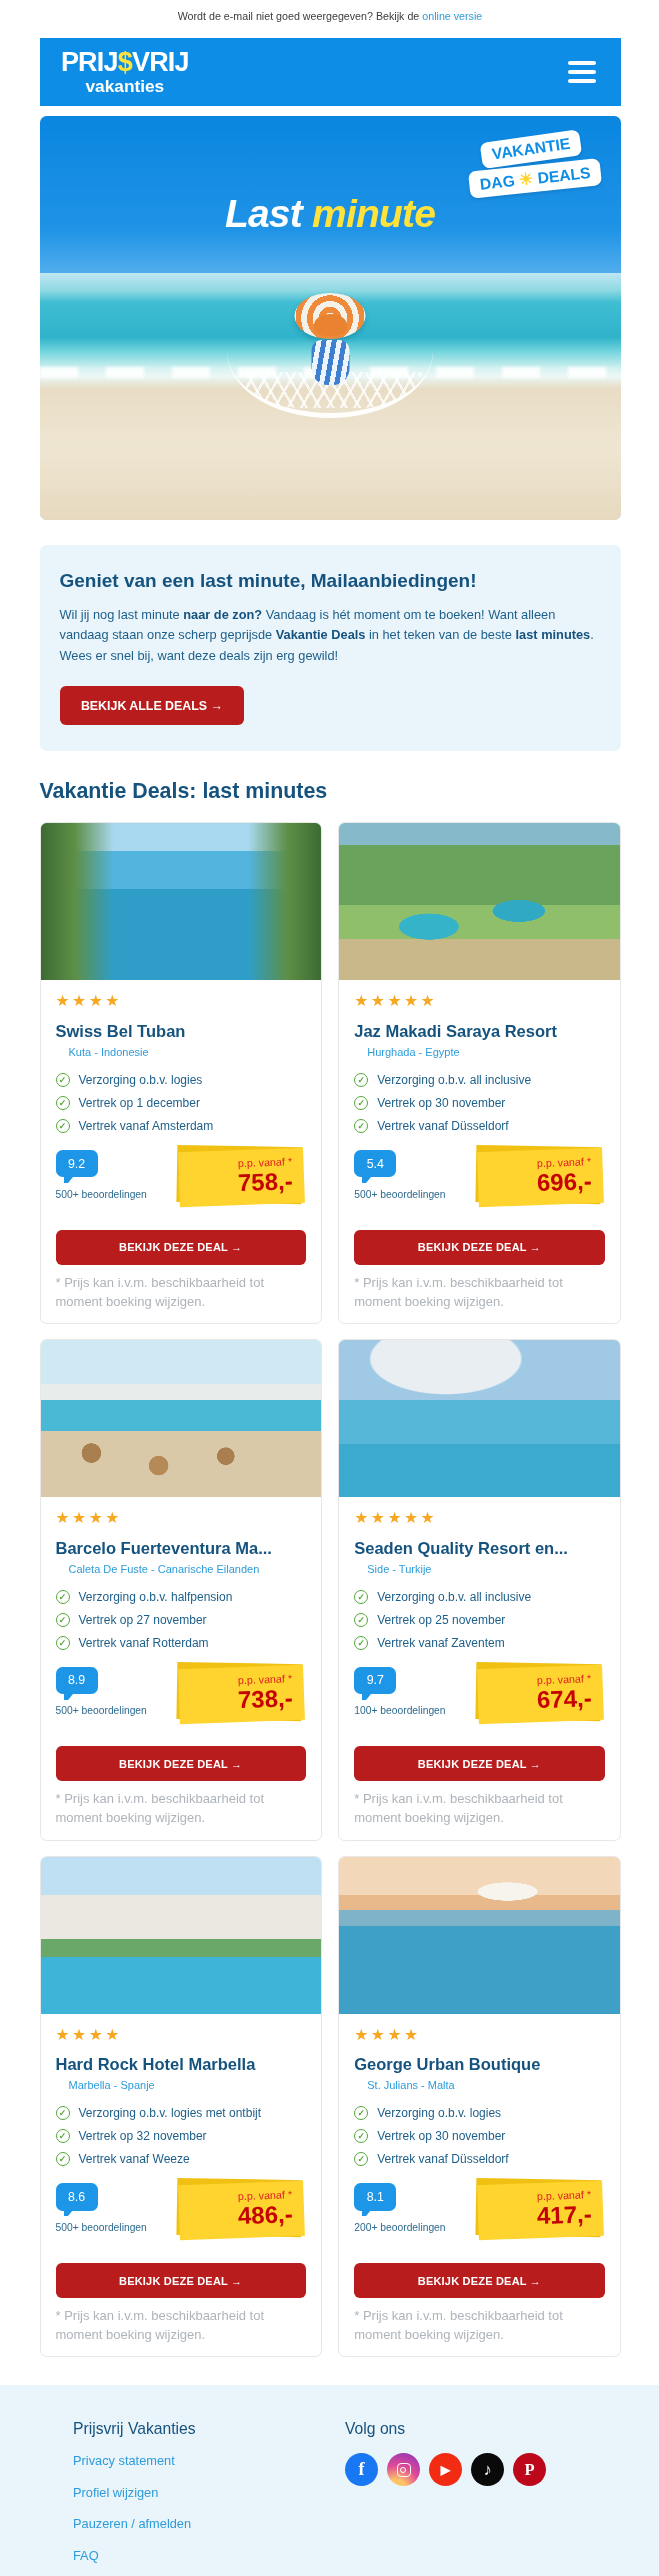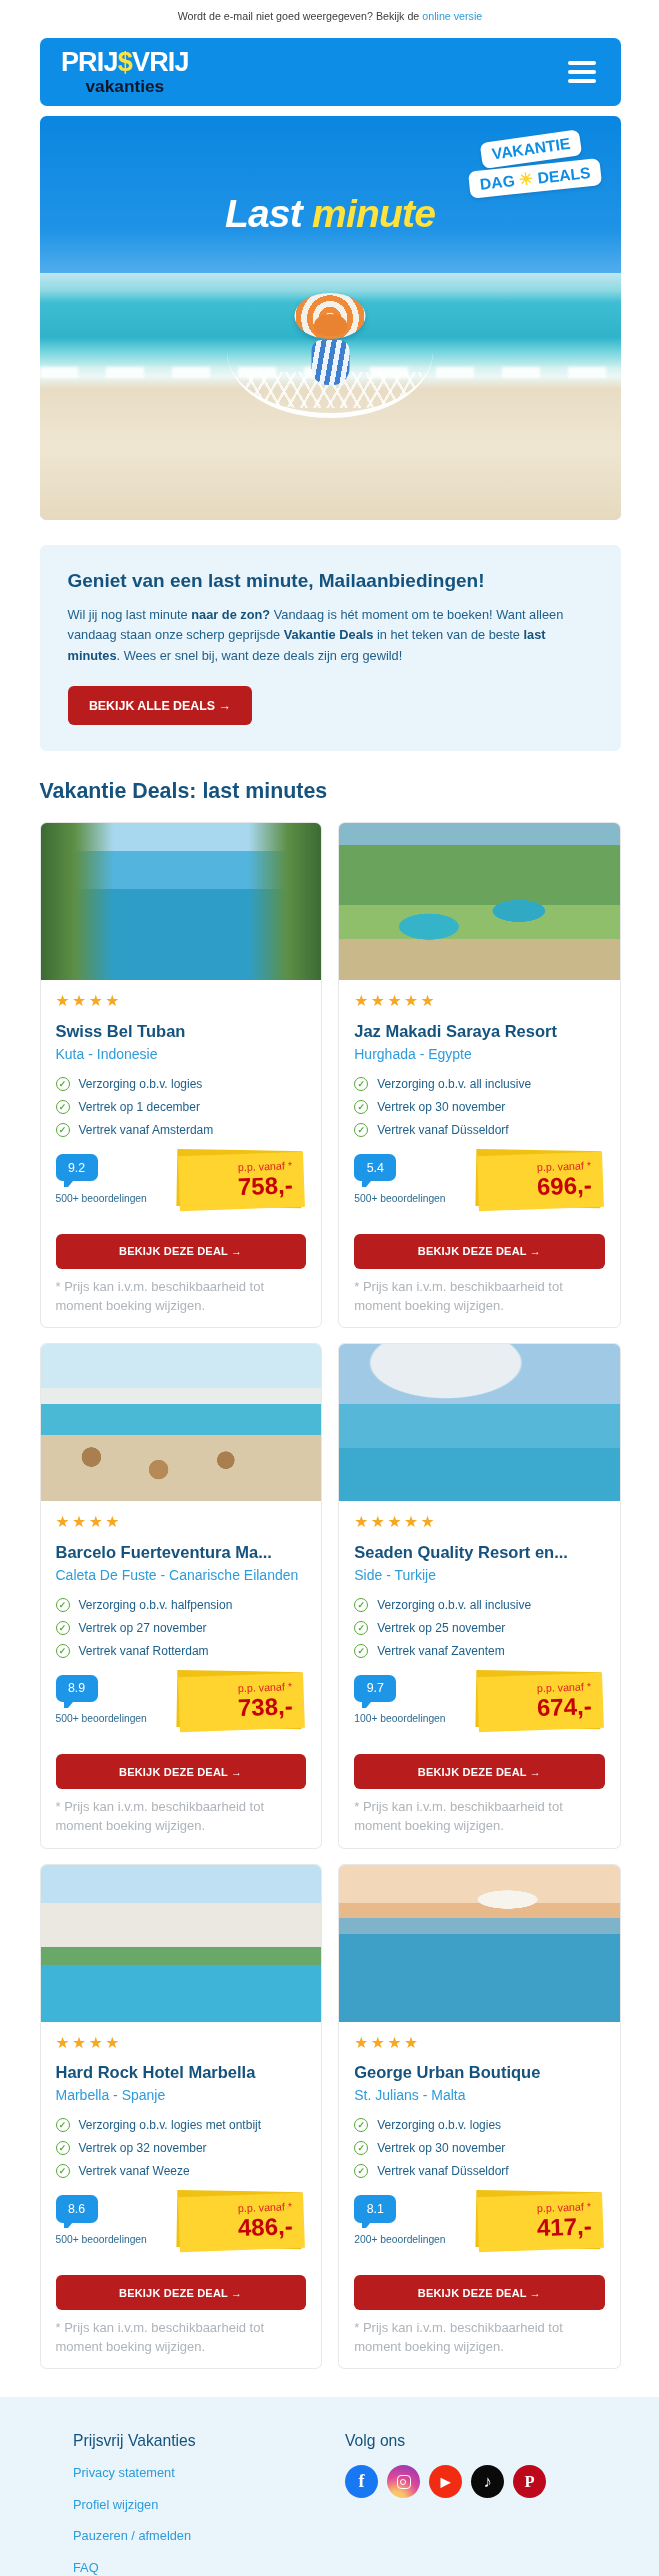--- a/index.html
+++ b/index.html
@@ -10,28 +10,28 @@
     color:#15537e;
   }
   .content { width:581px; margin:0 auto; }
 
   
   .preheader { text-align:center; font-size:10.7px; color:#3c3c3c; padding:10px 0 16px; }
   .preheader a { color:#2d9cdb; text-decoration:none; cursor:pointer; }
 
   
   .header {
-    background:#0d8de6; border-radius:7px; height:68px;
+    background:#0d8de6; border-radius:0; height:68px;
     display:flex; align-items:center; justify-content:space-between;
     padding:0 21.4px;
   }
   .logo { line-height:1; cursor:pointer; }
   .logo-top { font-size:27px; font-weight:800; color:#fff; letter-spacing:-0.8px; }
   .logo-top .dollar { color:#ffe23c; }
-  .logo-sub { font-size:17.3px; font-weight:800; color:#0f172a; text-align:center; margin-top:1.6px; }
+  .logo-sub { font-size:17.3px; font-weight:800; color:#ffffff; text-align:center; margin-top:1.6px; }
   .hamburger { display:flex; flex-direction:column; gap:5px; cursor:pointer; padding:3.3px; }
   .hamburger span { display:block; width:28px; height:4.1px; border-radius:2.5px; background:#fff; }
 
   
   .hero {
     position:relative; margin-top:10px; height:404px; border-radius:6.6px; overflow:hidden;
     background:linear-gradient(180deg,#0a86e0 0%,#1f93e6 28%,#5fb5ee 42%,#a6d7f5 58%);
   }
   .hero-title {
     position:absolute; top:76px; left:0; width:100%; text-align:center;
@@ -72,21 +72,21 @@
   .person { position:absolute; left:50%; top:8%; transform:translateX(-50%); z-index:2; }
   .hat { width:71px; height:46px; border-radius:50%;
     background:repeating-radial-gradient(circle at 50% 55%, #f2f2ea 0 5.8px, #ef8a3a 5.8px 11.5px);
     box-shadow:0 2.5px 5px rgba(0,60,90,.25); }
   .hat::after { content:''; position:absolute; left:50%; top:21.4px; transform:translateX(-50%);
     width:33px; height:21.4px; border-radius:50% 50% 40% 40%; background:#e98332; }
   .torso { width:38px; height:45px; margin:1.6px auto 0; border-radius:10px 10px 16.5px 16.5px;
     background:repeating-linear-gradient(100deg,#3f7fd0 0 5px,#eef4fb 5px 10px); }
 
   
-  .intro { background:#e9f4fb; border-radius:6.6px; margin-top:25px; padding:25px 28px 26px; }
+  .intro { background:#e9f4fb; border-radius:6.6px; margin-top:25px; padding:25px 20px 26px; }
   .intro h2 { font-size:19px; font-weight:800; color:#15537e; }
   .intro p { margin-top:13px; font-size:12.8px; line-height:1.6; color:#1d5f8a; }
   .intro p b { color:#15537e; }
   .btn {
     display:inline-block; background:#b91c1c; color:#fff; border:none; cursor:pointer;
     font-family:inherit; font-weight:800; border-radius:5.8px;
   }
   .btn-main { margin-top:20px; font-size:12.4px; padding:12.4px 21.4px; }
 
   
@@ -112,21 +112,21 @@
       linear-gradient(180deg,#9fc9e4 0 38%,#57b7d8 38% 66%,#3ca9cf 66% 100%); }
   .photo-5 { background:
       linear-gradient(180deg,#bfe0f2 0 24%,#ebe8e2 24% 52%,#69a869 52% 64%,#3db4d8 64% 100%); }
   .photo-6 { background:
       radial-gradient(ellipse 49px 15px at 60% 22%, #f7f4ee 0 60%, transparent 62%),
       linear-gradient(180deg,#f2d8b8 0 24%,#e8b98a 24% 34%,#7fb3c9 34% 44%,#3e9fc7 44% 100%); }
   .card-body { padding:13px 15px 11.5px; display:flex; flex-direction:column; flex:1; }
   .stars { color:#f7a823; font-size:15.7px; letter-spacing:2.5px; line-height:1; }
   .deal-name { font-size:16.5px; font-weight:800; color:#15537e; margin-top:13px;
     white-space:nowrap; overflow:hidden; cursor:pointer; }
-  .deal-loc { font-size:14px; color:#2d9cdb; margin-top:5px; }
+  .deal-loc { font-size:11px; color:#2d9cdb; margin-top:5px;margin-left:13px; }
   .features { list-style:none; margin-top:15px; }
   .features li { display:flex; align-items:center; margin-bottom:9px; font-size:12px; color:#1d5f8a; }
   .chk {
     flex:0 0 auto; width:14px; height:14px; margin-right:9px; border-radius:50%;
     border:1.6px solid #56a839; color:#56a839; font-size:9px; font-weight:bold;
     display:flex; align-items:center; justify-content:center;
   }
   .meta-row { display:flex; justify-content:space-between; align-items:flex-start; margin-top:8.2px; min-height:73px; }
   .rating { display:inline-block; background:#1d96e8; color:#fff; font-size:12.4px;
     padding:6.6px 12.4px; border-radius:6.6px; position:relative; }

